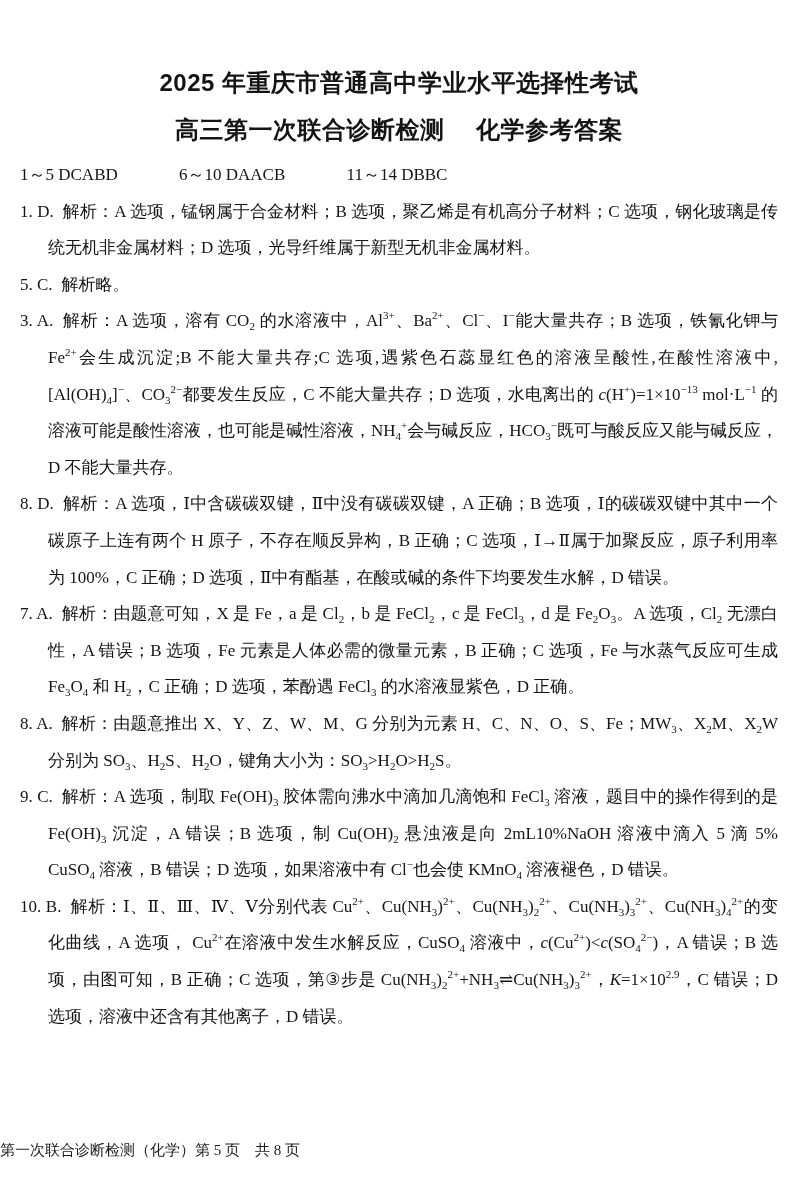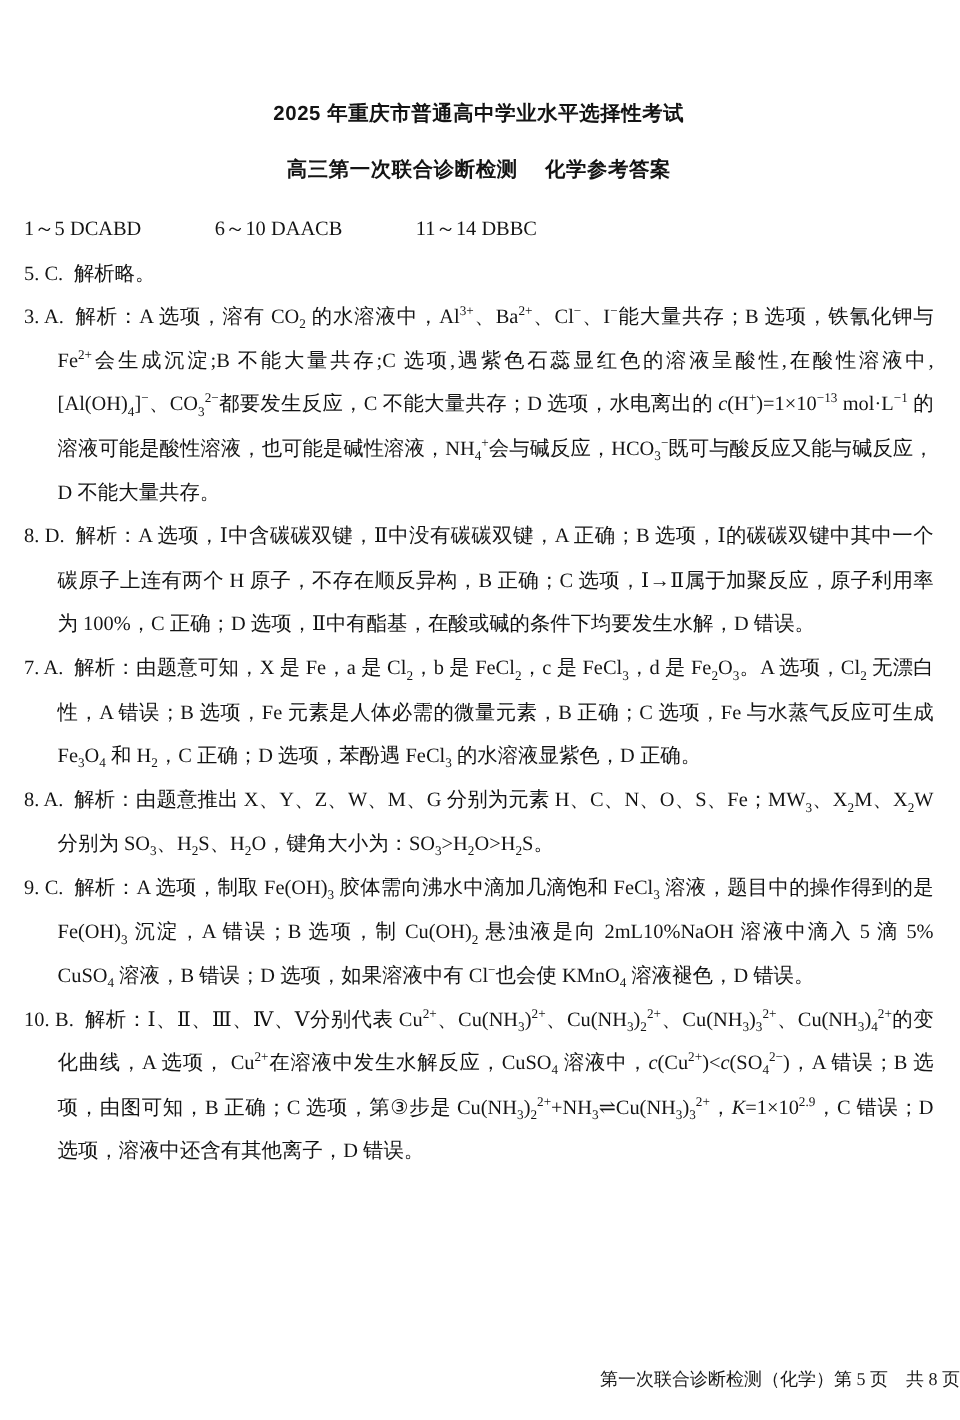--- a/index.html
+++ b/index.html
@@ -10,24 +10,24 @@
     overflow: hidden;
     color: #141414;
   }
   .doc {
     box-sizing: border-box;
     padding: 64px 22px 0 20px;
   }
   .title, .subtitle {
     font-family: "Liberation Sans", "DejaVu Sans", sans-serif;
     font-weight: bold;
-    font-size: 17px;
+    font-size: 24px;
     line-height: 30px;
     text-align: center;
-    margin: 16px;
+    margin: 4px;
     letter-spacing: 0.5px;
   }
   .subtitle { margin-top: 17px; }
   .content {
     margin-top: 12px;
     font-family: "Liberation Serif", "DejaVu Serif", "DejaVu Sans", serif;
     font-size: 17px;
     line-height: 36.6px;
   }
   .answer-key { white-space: nowrap; }
@@ -42,21 +42,21 @@
   .item-body sub, .item-body sup {
     font-size: 11px;
     line-height: 0;
   }
   .item-body i { font-style: italic; }
   .footer {
     position: absolute;
     top: 1140px;
     left: 0;
     width: 800px;
-    text-align: right;
+    text-align: left;
     font-family: "Liberation Serif", "DejaVu Serif", "DejaVu Sans", serif;
     font-size: 15px;
     line-height: 20px;
     color: #1a1a1a;
   }
 </style>
 </head>
 <body>
 
 <div class="doc">
@@ -65,20 +65,23 @@
   <h2 class="subtitle">高三第一次联合诊断检测　 化学参考答案</h2>
 
   <div class="content">
 
     <div class="answer-key">
       <span class="group">1～5 DCABD</span>
       <span class="group">6～10 DAACB</span>
       <span class="group">11～14 DBBC</span>
     </div>
 
+    <p class="item">
+      <span class="item-label">1. D.</span><span class="item-body">解析：A 选项，锰钢属于合金材料；B 选项，聚乙烯是有机高分子材料；C 选项，钢化玻璃是传统无机非金属材料；D 选项，光导纤维属于新型无机非金属材料。</span>
+    </p>
 
     <p class="item">
       <span class="item-label">5. C.</span><span class="item-body">解析略。</span>
     </p>
 
     <p class="item">
       <span class="item-label">3. A.</span><span class="item-body">解析：A 选项，溶有 CO<sub>2</sub> 的水溶液中，Al<sup>3+</sup>、Ba<sup>2+</sup>、Cl<sup>−</sup>、I<sup>−</sup>能大量共存；B 选项，铁氰化钾与 Fe<sup>2+</sup>会生成沉淀;B 不能大量共存;C 选项,遇紫色石蕊显红色的溶液呈酸性,在酸性溶液中,[Al(OH)<sub>4</sub>]<sup>−</sup>、CO<sub>3</sub><sup>2−</sup>都要发生反应，C 不能大量共存；D 选项，水电离出的 <i>c</i>(H<sup>+</sup>)=1×10<sup>−13</sup> mol·L<sup>−1</sup> 的溶液可能是酸性溶液，也可能是碱性溶液，NH<sub>4</sub><sup>+</sup>会与碱反应，HCO<sub>3</sub><sup>−</sup>既可与酸反应又能与碱反应，D 不能大量共存。</span>
     </p>
 
 

